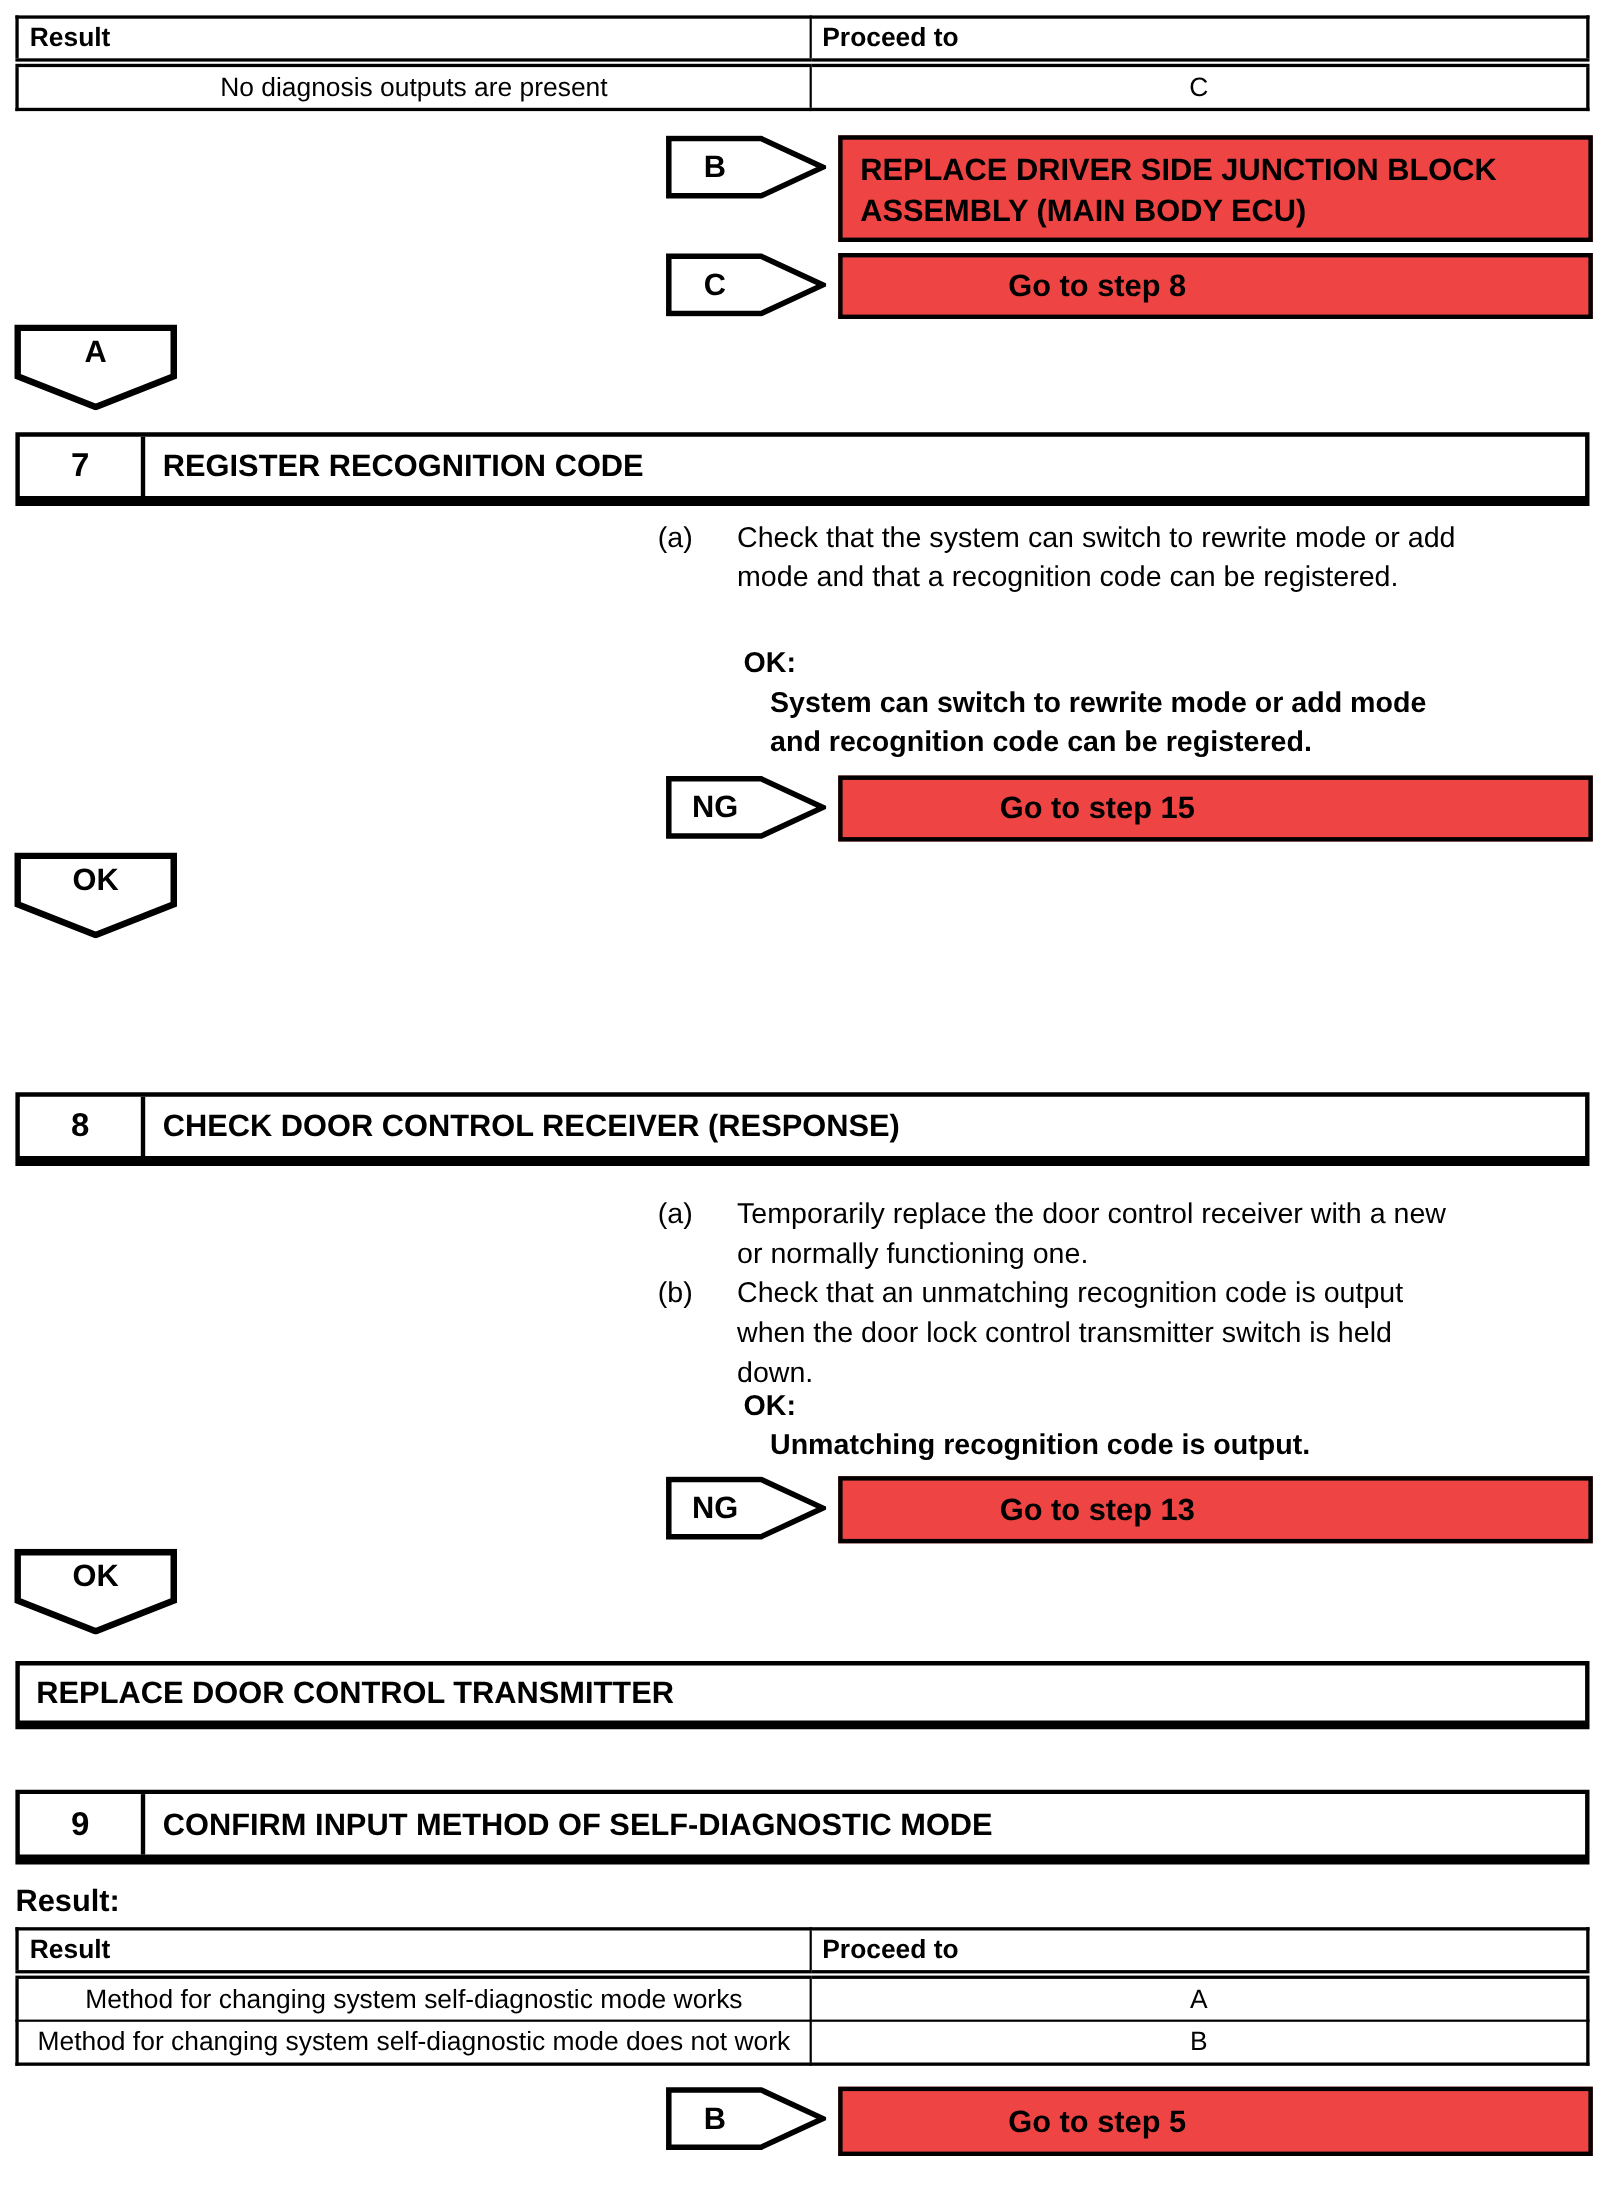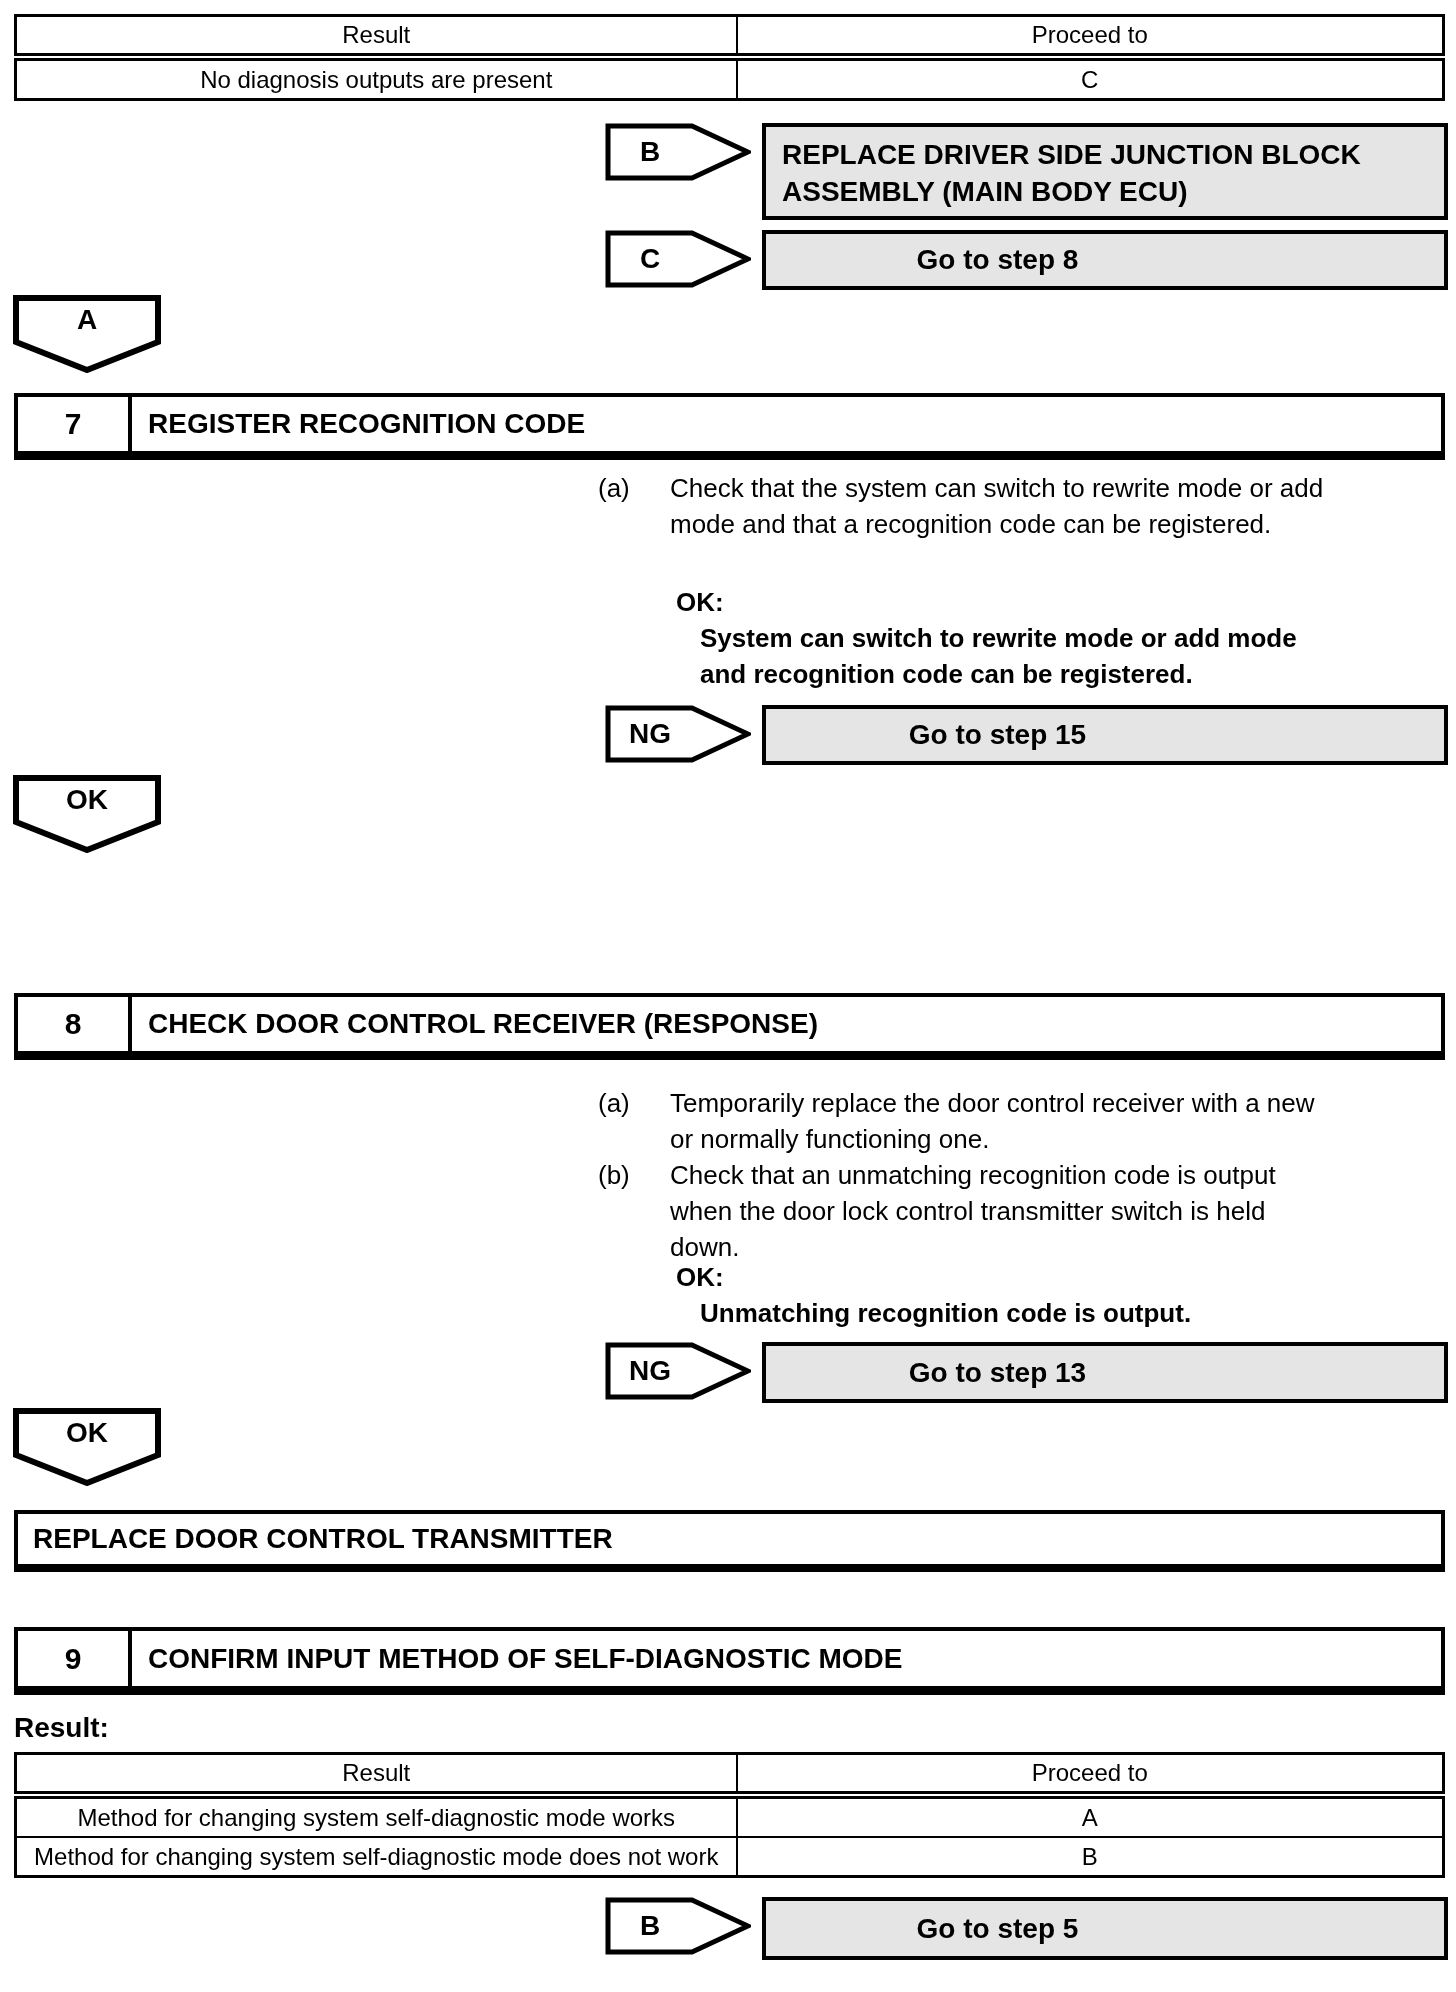--- a/index.html
+++ b/index.html
@@ -6,34 +6,34 @@
   .page{
     position:relative;width:1456px;height:1992px;background:#ffffff;
     font-family:"Liberation Sans",sans-serif;color:#000;overflow:hidden;
   }
   
   .rtable{
     position:absolute;left:14px;width:1431px;border-collapse:collapse;
     table-layout:fixed;background:#fff;font-size:24px;border:3px solid #000;
   }
   .rtable th,.rtable td{border:2px solid #000;padding:0 10px;overflow:hidden;white-space:nowrap;}
-  .rtable th{font-weight:normal;text-align:center;height:36px;border-bottom:8px double #000;}
+  .rtable th{font-weight:bold;text-align:left;height:36px;border-bottom:8px double #000;}
   .rtable td{height:37px;text-align:center;}
   .rtable td.ctr{text-align:center;}
   
   .branch{position:absolute;left:605px;width:843px;}
   .branch svg{position:absolute;left:0;top:0;display:block;}
   .arrow-label{
     position:absolute;left:0;top:0;width:90px;height:58px;
     display:flex;align-items:center;justify-content:center;
     font-weight:bold;font-size:28px;
   }
   .action{
     position:absolute;left:157px;right:0;box-sizing:border-box;
-    border:4px solid #000;background:#e5e5e5;font-weight:bold;font-size:28px;
+    border:4px solid #000;background:#ef4444;font-weight:bold;font-size:28px;
   }
   .action.goto{display:flex;align-items:center;justify-content:center;padding-right:215px;}
   .action.msg{padding:9px 16px;line-height:37px;white-space:normal;}
   
   .pent{position:absolute;left:13px;width:148px;height:78px;}
   .pent svg{position:absolute;left:0;top:0;display:block;}
   .pent-label{
     position:absolute;left:0;top:0;width:148px;height:50px;
     display:flex;align-items:center;justify-content:center;
     font-weight:bold;font-size:28px;

